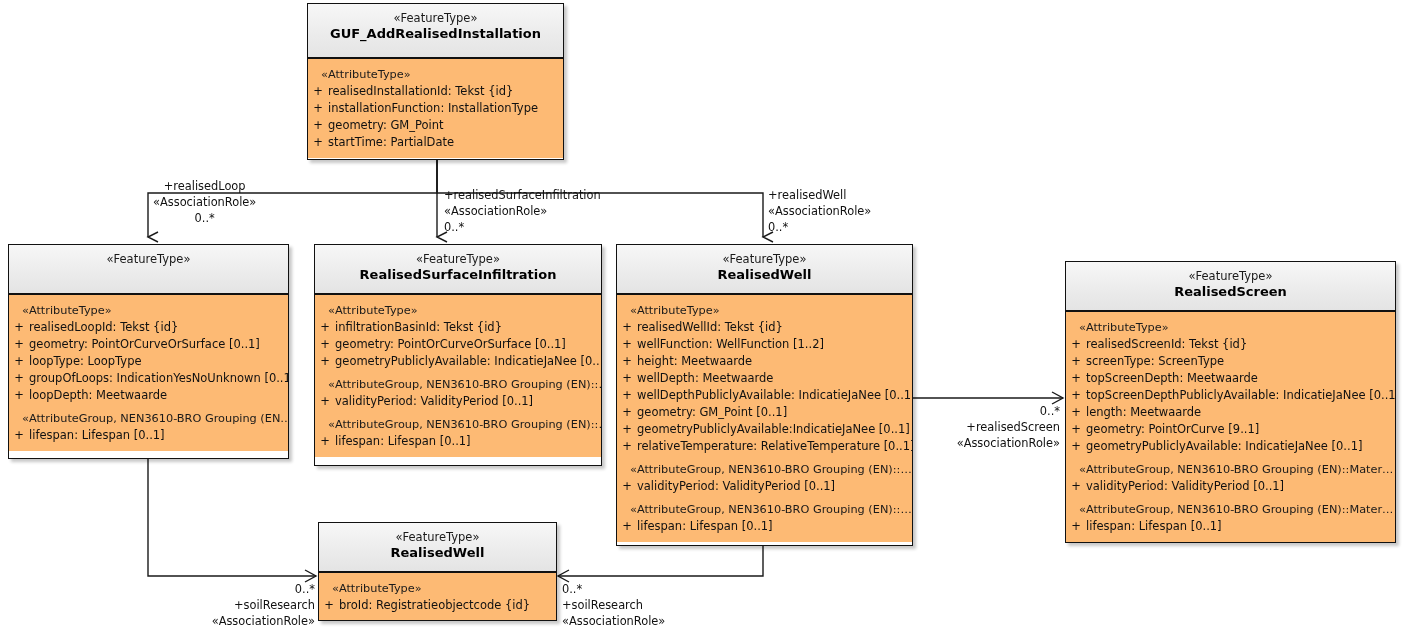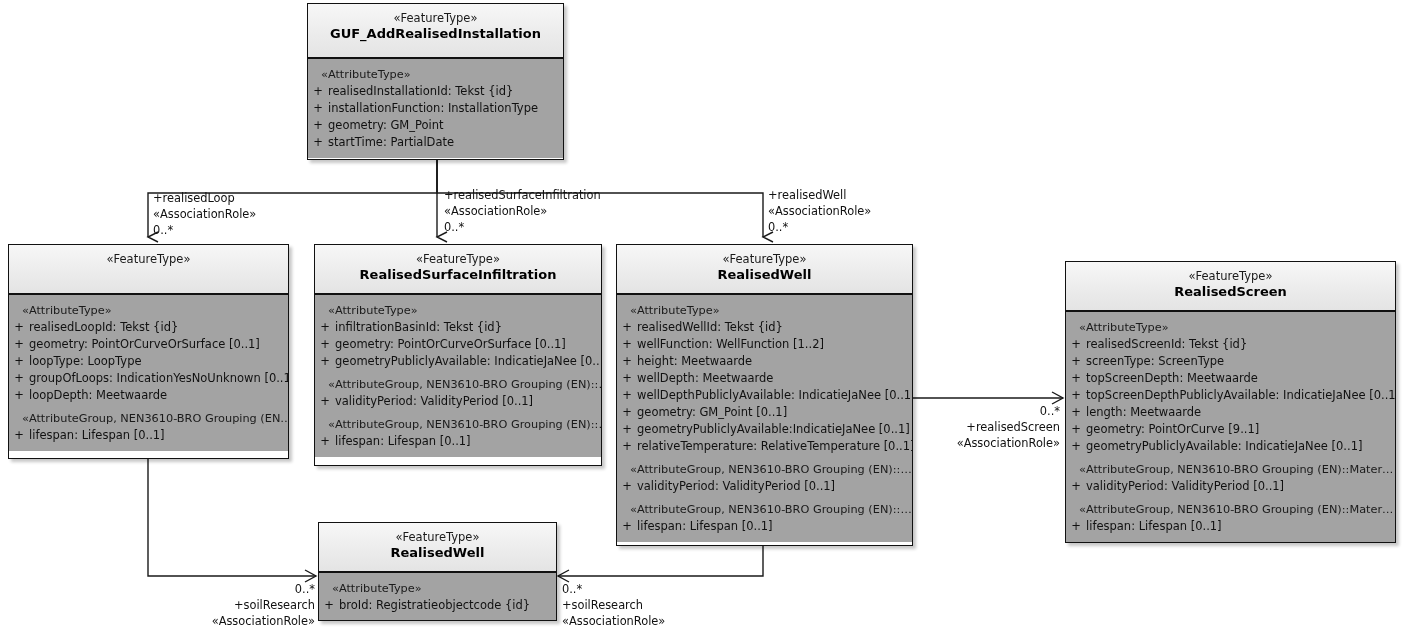--- a/index.html
+++ b/index.html
@@ -50,21 +50,21 @@
     display: block;
     font-size: 13px;
     line-height: 16px;
     font-weight: bold;
     color: #000000;
     white-space: nowrap;
   }
   .uml-body {
     padding: 7px 0px 7px 0px;
     box-sizing: border-box;
-    background: #a3a3a3;
+    background: #fdba74;
   }
   .attr-group-label {
     font-size: 11.3px;
     line-height: 17px;
     padding-left: 13px;
     white-space: nowrap;
     overflow: hidden;
     color: #1a1a1a;
   }
   .attr-row {
@@ -339,21 +339,21 @@
     </div>
     <div class="uml-body">
       <div class="attr-group-label">«AttributeType»</div>
       <div class="attr-row">
         <span class="attr-vis">+</span>
         <span class="attr-text">broId: Registratieobjectcode {id}</span>
       </div>
     </div>
   </div>
 
-  <div class="conn-label" style="left:153px; top:190px;">
+  <div class="conn-label" style="left:153px; top:178px;text-align:center;">
     <div>+realisedLoop</div>
     <div>«AssociationRole»</div>
     <div>0..*</div>
   </div>
 
   <div class="conn-label" style="left:444px; top:187px;">
     <div>+realisedSurfaceInfiltration</div>
     <div>«AssociationRole»</div>
     <div>0..*</div>
   </div>

